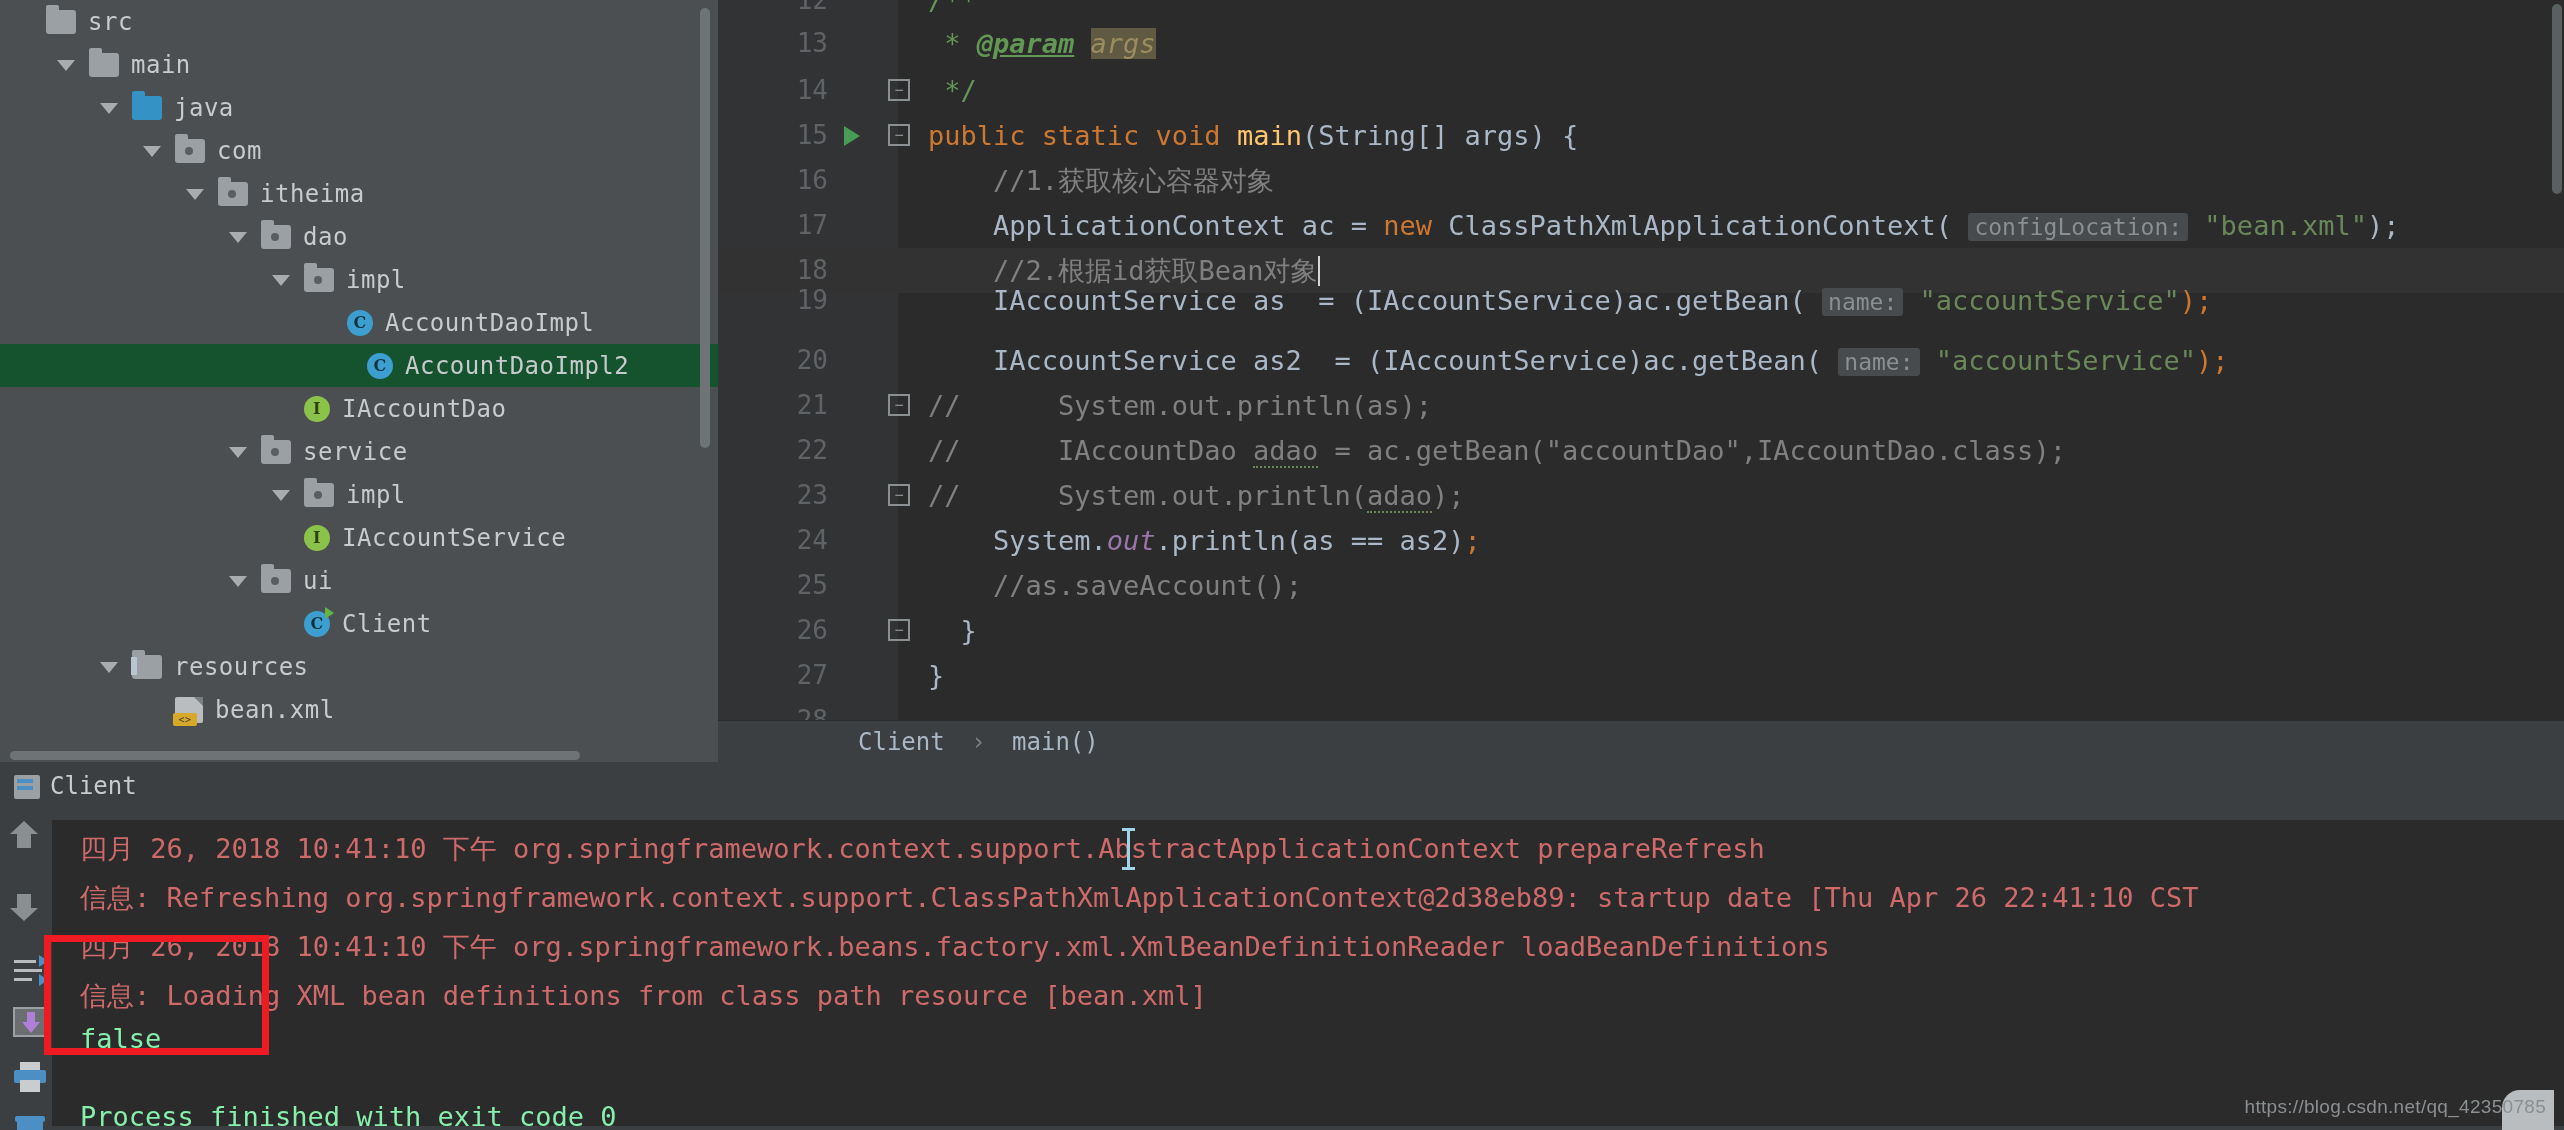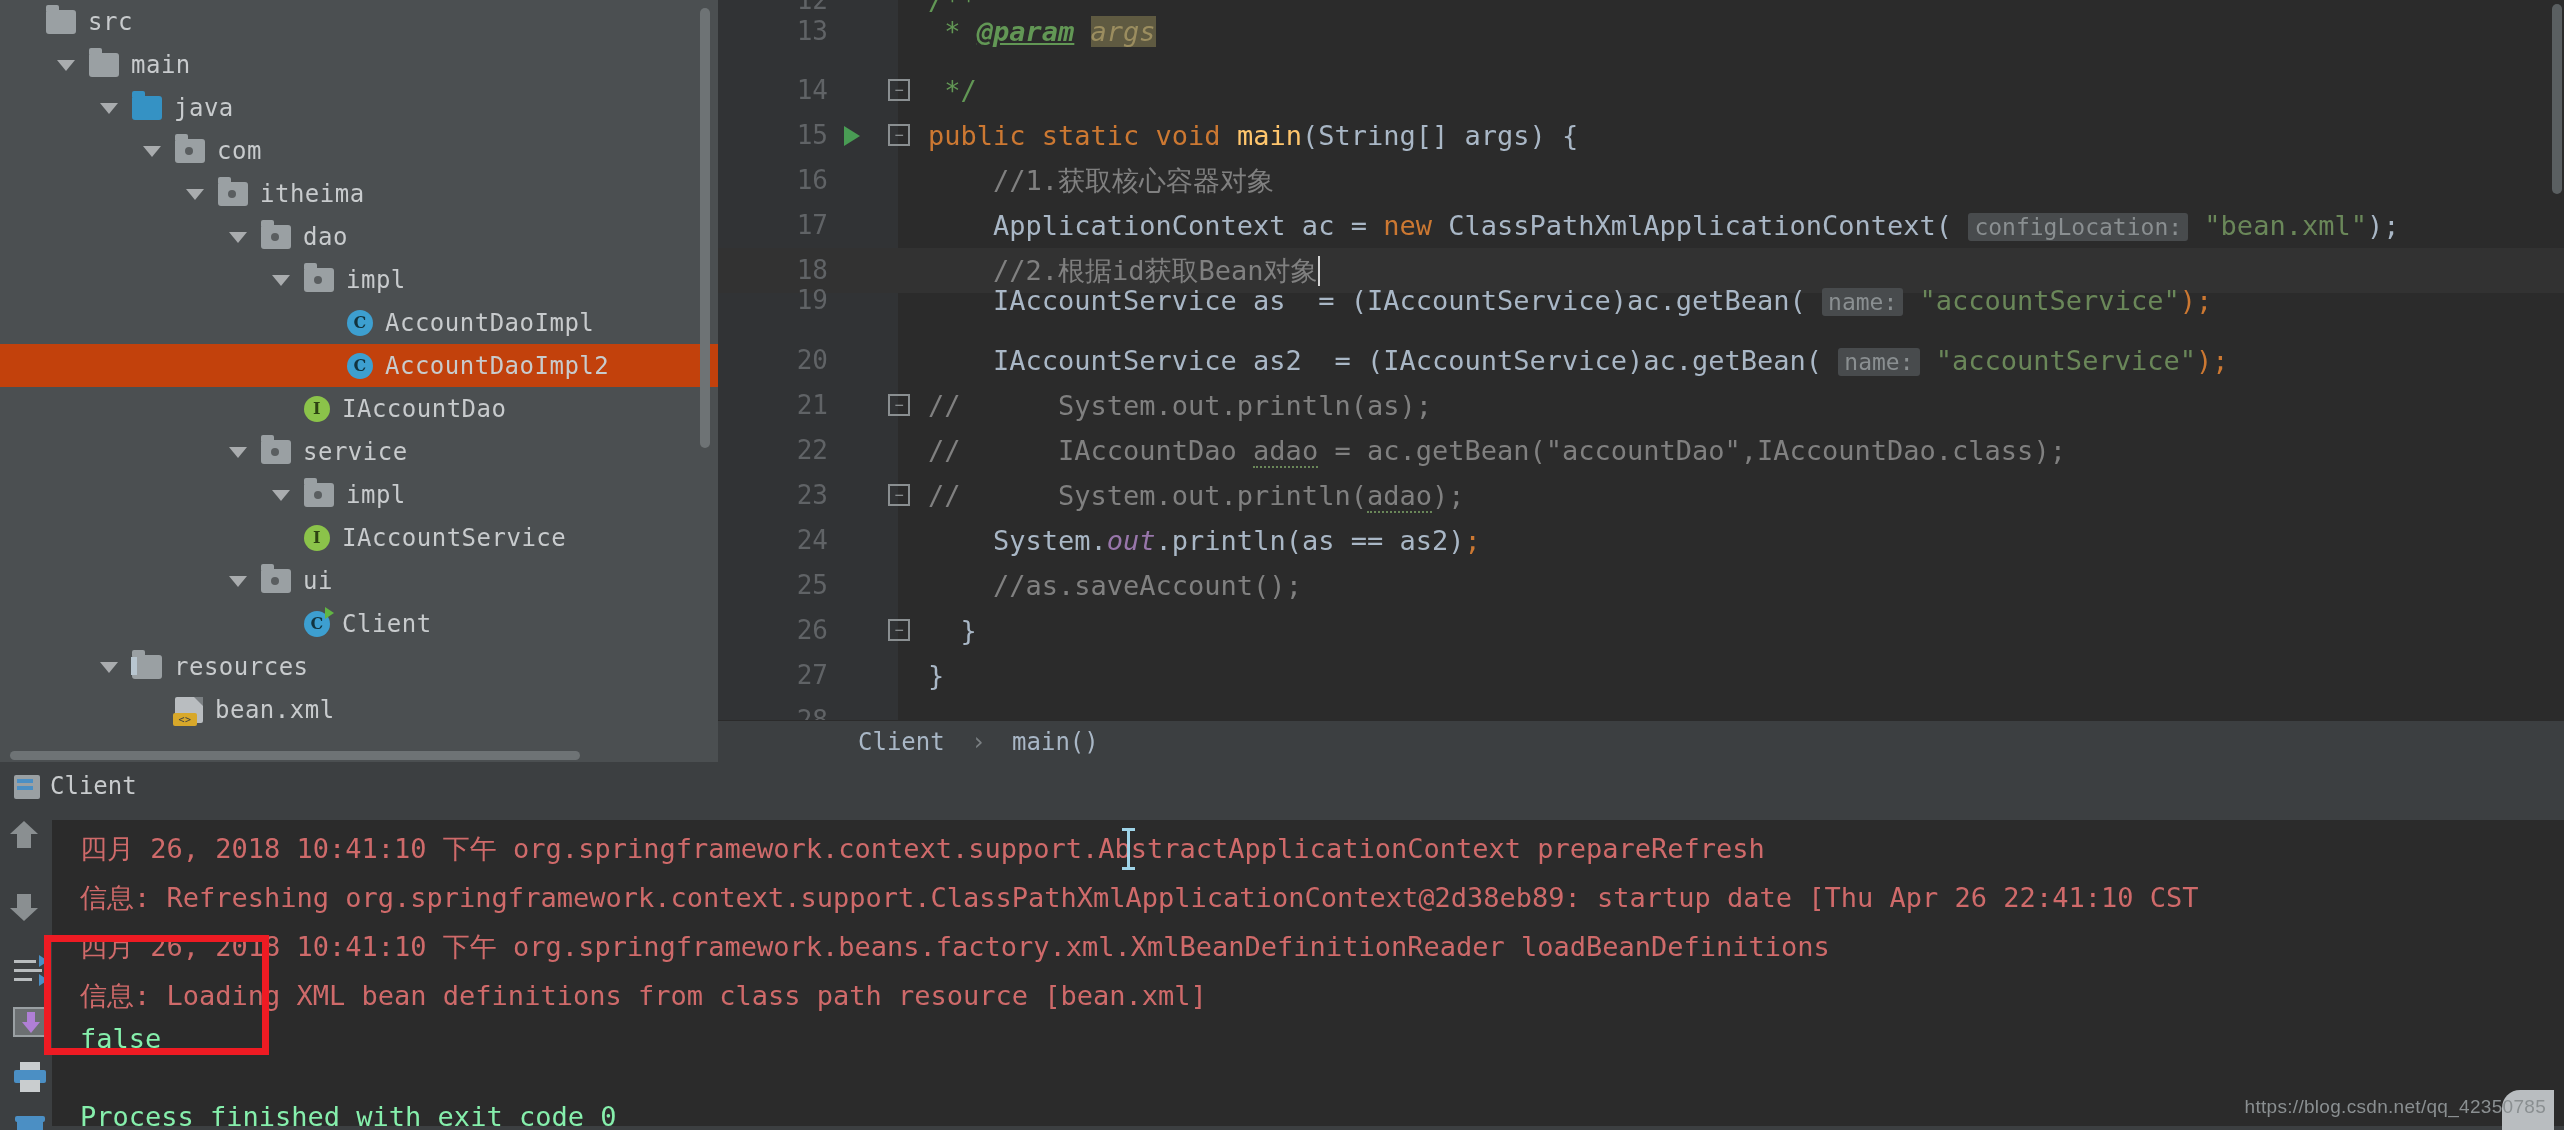--- a/index.html
+++ b/index.html
@@ -19,21 +19,21 @@
     position:absolute; left:0; top:0; width:718px; height:762px;
     background:#4b4f51; overflow:hidden;
   }
   .tree-scroll { position:absolute; left:0; top:0; width:718px; height:740px; }
   .tree-row {
     position:relative; height:43px; line-height:43px;
     white-space:nowrap; font-size:24px; color:#c8cbcd;
     font-family:"DejaVu Sans Mono", monospace;
     letter-spacing:0.5px;
   }
-  .tree-row.sel { background:#c2410c; }
+  .tree-row.sel { background:#14532d;padding-left:20px; }
   .tree-row .arrow {
     display:inline-block; width:0; height:0; vertical-align:middle;
     border-left:11px solid #a9acae; border-top:7px solid transparent;
     border-bottom:7px solid transparent; margin-right:0;
   }
   .tree-row .arrow.open {
     border-left:9px solid transparent; border-right:9px solid transparent;
     border-top:11px solid #a9acae; border-bottom:0;
   }
   .tree-row .arrow.none { border:0; width:18px; height:1px; }
@@ -228,21 +228,21 @@
         </div>
     </div>
 
     <div class="editor">
       <div class="gutter"></div>
       <div id="code-area">
           <div class="code-line" style="top: -22px;">
             <span class="ln">12</span>
             <span class="code"><span class="jd">/**</span></span>
           </div>
-          <div class="code-line" style="top: 9px; text-decoration: underline;">
+          <div class="code-line" style="top: 21px; text-decoration: underline;">
             <span class="ln">13</span>
             <span class="code"><span class="jd"> * </span><span class="jd-tag">@param</span> <span class="jd-param">args</span></span>
           </div>
           <div class="code-line" style="top: 68px;">
             <span class="ln">14</span>
             <span class="fold">−</span>
             <span class="code"><span class="jd"> */</span></span>
           </div>
           <div class="code-line" style="top: 113px;">
             <span class="ln">15</span>

